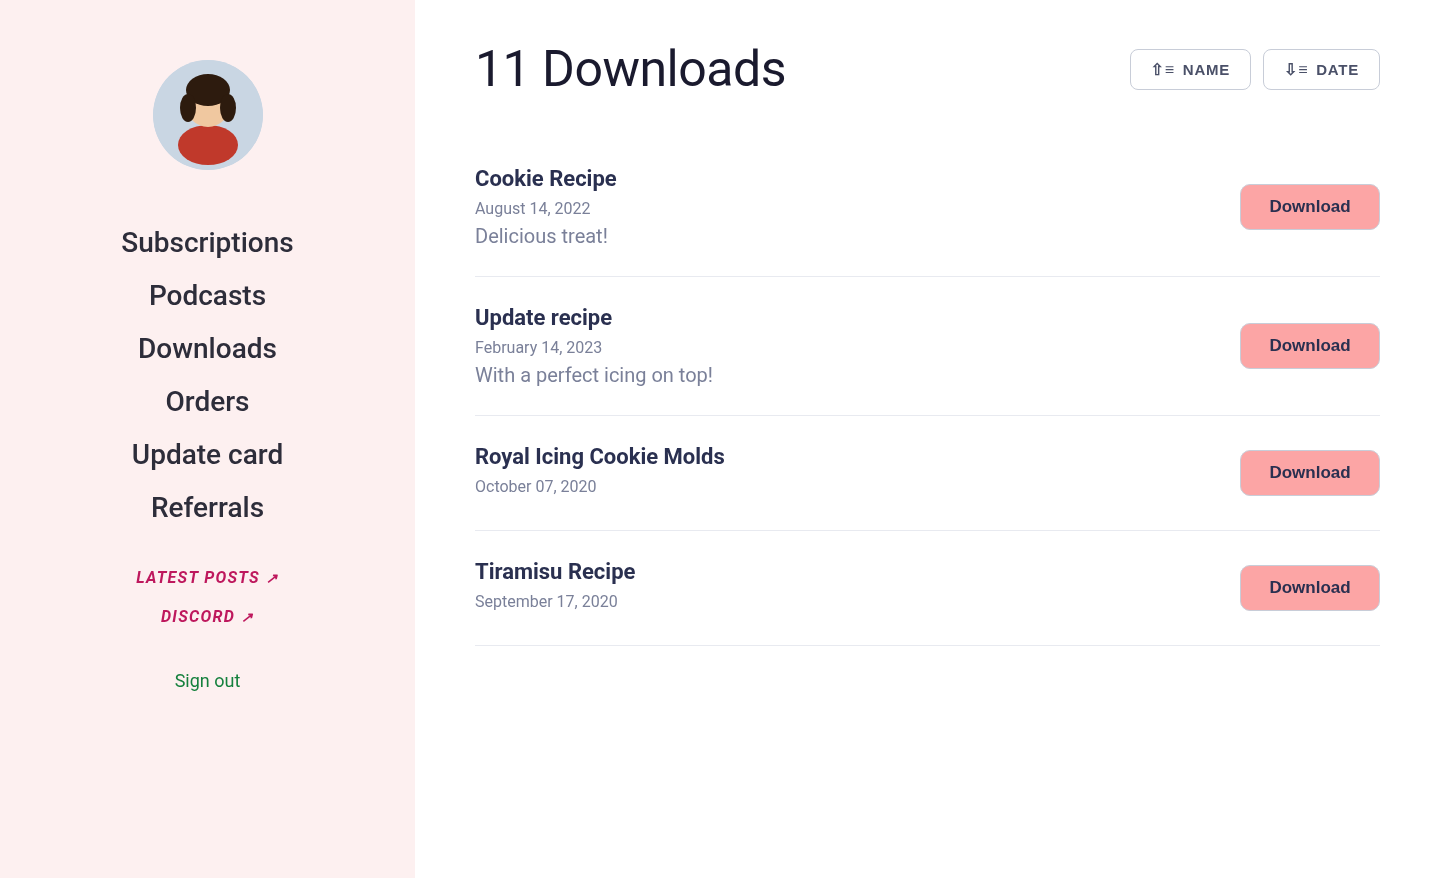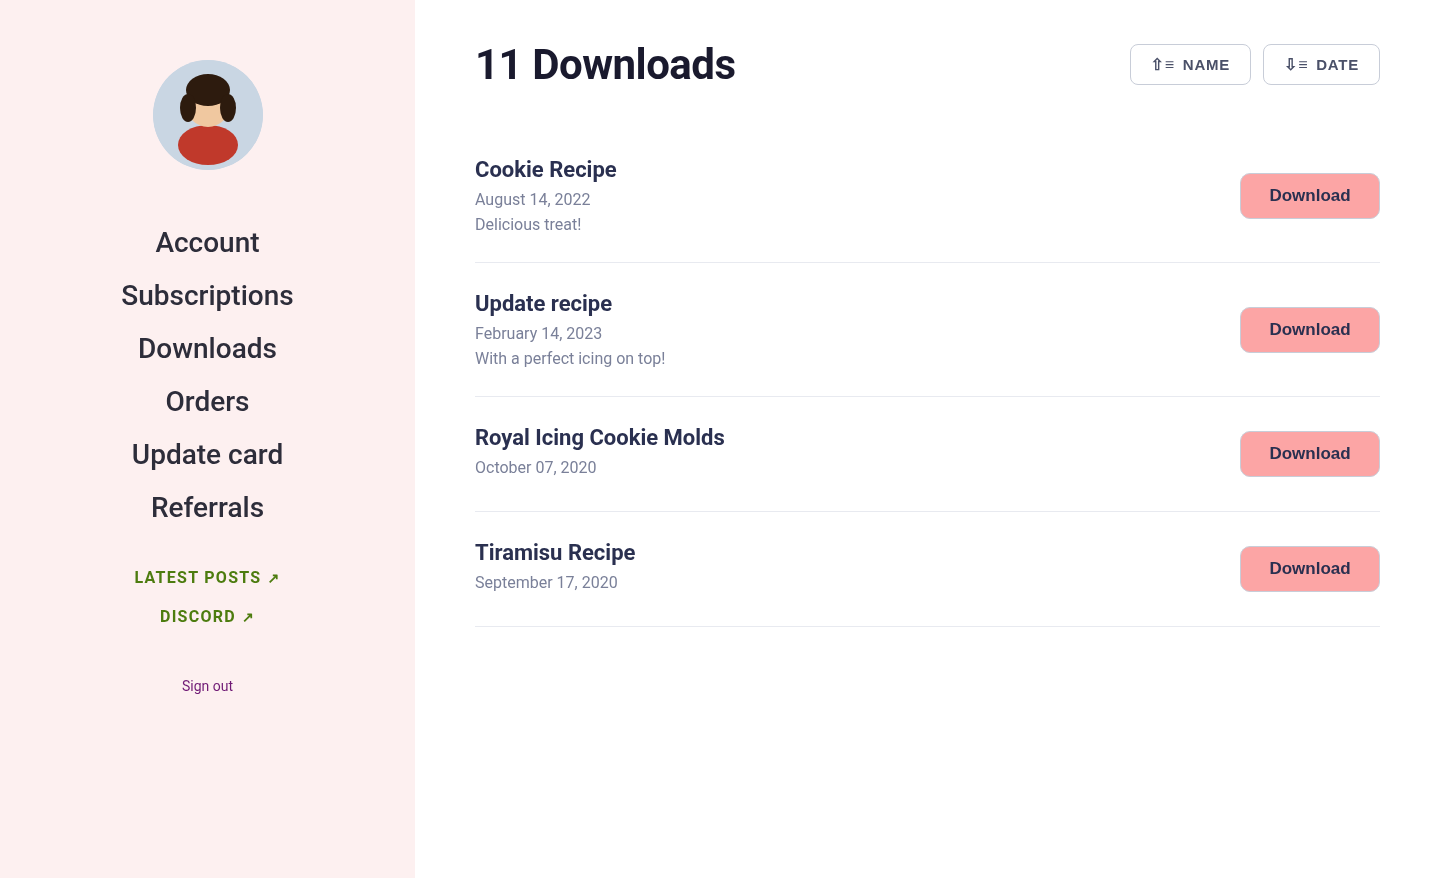--- a/index.html
+++ b/index.html
@@ -66,38 +66,38 @@
     }
 
     .nav-item.active {
       text-underline-offset: 4px;
     }
 
     .nav-item.external {
       font-size: 16px;
       font-weight: 700;
       letter-spacing: 0.08em;
-      color: #4d7c0f;
+      color: #be185d;
       text-transform: uppercase;
       text-decoration: none;
       display: flex;
       align-items: center;
       justify-content: center;
       gap: 6px;
+      font-style: italic;
     }
 
     .nav-item.external .ext-icon {
       font-size: 14px;
     }
 
     .nav-item.signout {
-      font-size: 14px;
-      color: #701a75;
+      font-size: 18px;
+      color: #15803d;
       font-weight: 400;
-      margin-top: 8px;
     }
 
     .nav-divider {
       height: 16px;
     }
 
     
     .main {
       flex: 1;
       background: #fff;
@@ -106,22 +106,22 @@
     }
 
     .page-header {
       display: flex;
       align-items: center;
       justify-content: space-between;
       margin-bottom: 40px;
     }
 
     .page-title {
-      font-size: 42px;
-      font-weight: 700;
+      font-size: 50px;
+      font-weight: 400;
       color: #1a1a2e;
       letter-spacing: -0.5px;
     }
 
     .sort-buttons {
       display: flex;
       gap: 12px;
     }
 
     .sort-btn {
@@ -173,21 +173,21 @@
       margin-bottom: 8px;
     }
 
     .download-date {
       font-size: 16px;
       color: #7a8099;
       margin-bottom: 6px;
     }
 
     .download-desc {
-      font-size: 16px;
+      font-size: 20px;
       color: #7a8099;
     }
 
     .download-btn {
       padding: 12px 28px;
       border: 1.5px solid #c8cdd8;
       border-radius: 10px;
       background: #fca5a5;
       cursor: pointer;
       font-size: 17px;
@@ -212,24 +212,24 @@
 
       <ellipse cx="55" cy="30" rx="22" ry="16" fill="#2d1b0e"></ellipse>
       <ellipse cx="35" cy="48" rx="8" ry="14" fill="#2d1b0e"></ellipse>
       <ellipse cx="75" cy="48" rx="8" ry="14" fill="#2d1b0e"></ellipse>
     </svg>
   </div>
 
   <nav>
     <ul class="nav-list">
       <li>
-        <span class="nav-item">Account</span>
-      </li>
-      <li>
         <span class="nav-item">Subscriptions</span>
+      </li>
+      <li>
+        <span class="nav-item">Podcasts</span>
       </li>
       <li>
         <span class="nav-item active">Downloads</span>
       </li>
       <li>
         <span class="nav-item">Orders</span>
       </li>
       <li>
         <span class="nav-item">Update card</span>
       </li>

